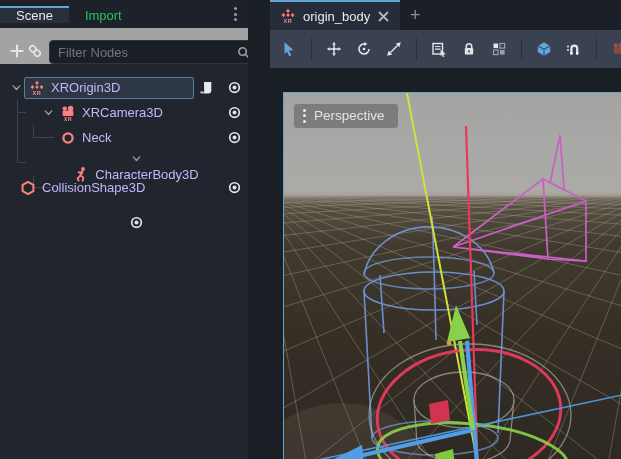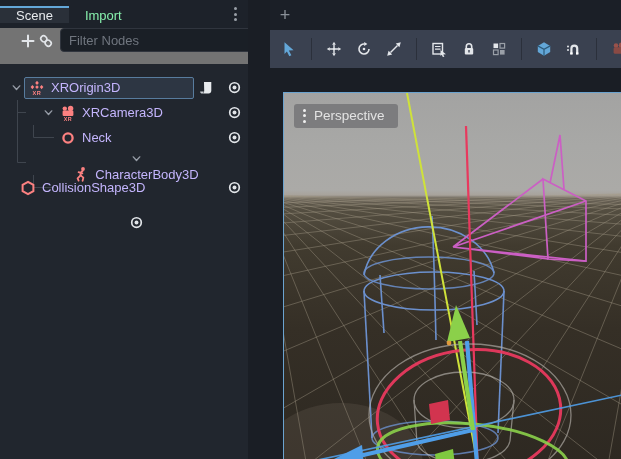--- a/index.html
+++ b/index.html
@@ -4,26 +4,26 @@
 <style>
   html,body{margin:0;padding:0;background:#14171c;}
   *{box-sizing:border-box;}
   .app{position:relative;width:621px;height:459px;overflow:hidden;
        font-family:"Liberation Sans",sans-serif;background:#1a1e25;color:#dfe3e7;
        -webkit-font-smoothing:antialiased;}
   
   .dock{position:absolute;left:0;top:0;width:248px;height:459px;background:#21262e;}
   .dock-tabs{display:flex;height:28px;background:#1d222a;align-items:center;}
   .tab{display:flex;align-items:center;justify-content:center;padding:0 16px;
-       font-size:13px;color:#86efac;border-top:2px solid transparent;cursor:default;}
+       font-size:13px;color:#22c55e;border-top:2px solid transparent;cursor:default;}
   .tab.active{background:#2a3039;color:#e7eaed;border-top:2px solid var(--accent);}
   .dock-tabs .spacer{flex:1;}
   .dots-v{display:flex;flex-direction:column;gap:2.5px;align-items:center;justify-content:center;width:18px;}
   .dots-v i{width:3px;height:3px;border-radius:50%;background:#9aa0a8;}
-  .dock-toolbar{display:flex;align-items:flex-start;height:36px;background:#737373;padding:0 20px;gap:2px;}
+  .dock-toolbar{display:flex;align-items:flex-end;height:36px;background:#a3a3a3;padding:0 9px;gap:2px;}
   .icon-btn{width:26px;height:26px;display:flex;align-items:center;justify-content:center;border-radius:3px;}
   .filter-box{flex:1;display:flex;align-items:center;height:24px;background:#1a1f26;
       border:1px solid #30353e;border-radius:4px;margin:0 4px;padding:0 6px;}
   .filter-box input{flex:1;min-width:0;background:transparent;border:none;outline:none;
       color:#cfd3d8;font-size:13px;font-family:inherit;}
   .filter-box input::placeholder{color:#70767f;}
   .scene-tree{position:relative;padding-top:11px;}
   .guides{position:absolute;left:0;top:0;pointer-events:none;}
   .tree-row{position:relative;display:flex;align-items:center;height:25px;font-size:13px;color:#c4b5fd;}
   .row-main{display:flex;align-items:center;gap:6px;flex:1;height:22px;padding:0 4px;border-radius:2px;}
@@ -236,20 +236,37 @@
               <circle cx="8" cy="8" r="5.1" fill="none" stroke="#e2e5e9" stroke-width="1.8"></circle>
               <circle cx="8" cy="8" r="2.1" fill="#e2e5e9"></circle>
             </svg>
           </span>
         </div>
       </div>
   </div>
 
   <div class="main">
     <div class="main-tabs">
+      <div class="scene-tab">
+        <span id="ic-tab-origin" style="display:flex">
+            <svg width="16" height="16" viewBox="0 0 16 16">
+              <g fill="#fc8181">
+                <path d="M8 0.8 L9.8 2.9 L8 5 L6.2 2.9 Z"></path>
+                <path d="M3.4 5 L5.2 7.1 L3.4 9.2 L1.6 7.1 Z"></path>
+                <path d="M8 5.2 L9.8 7.1 L8 9 L6.2 7.1 Z"></path>
+                <path d="M12.6 5 L14.4 7.1 L12.6 9.2 L10.8 7.1 Z"></path>
+              </g>
+              <text x="8" y="15.3" font-size="5.6" font-weight="bold" text-anchor="middle" fill="#fc8181" letter-spacing="0.5">XR</text>
+            </svg>
+          </span>
+        <span>origin_body</span>
+        <svg width="13" height="13" viewBox="0 0 13 13">
+          <path d="M2.5 2.5 L10.5 10.5 M10.5 2.5 L2.5 10.5" stroke="#b2b8be" stroke-width="1.8" stroke-linecap="round"></path>
+        </svg>
+      </div>
       <div class="newtab">+</div>
     </div>
 
     <div class="vp-toolbar" id="vp-toolbar">
         <div class="tbtn">
           <svg width="16" height="16" viewBox="0 0 16 16">
             <path d="M3.5 1.2 L12.6 9.2 L7.8 9.6 L10.4 14.2 L8.3 15.2 L5.9 10.5 L3.5 13 Z" fill="#63a7d8"></path>
           </svg>
         </div>
         <div class="tsep"></div>

